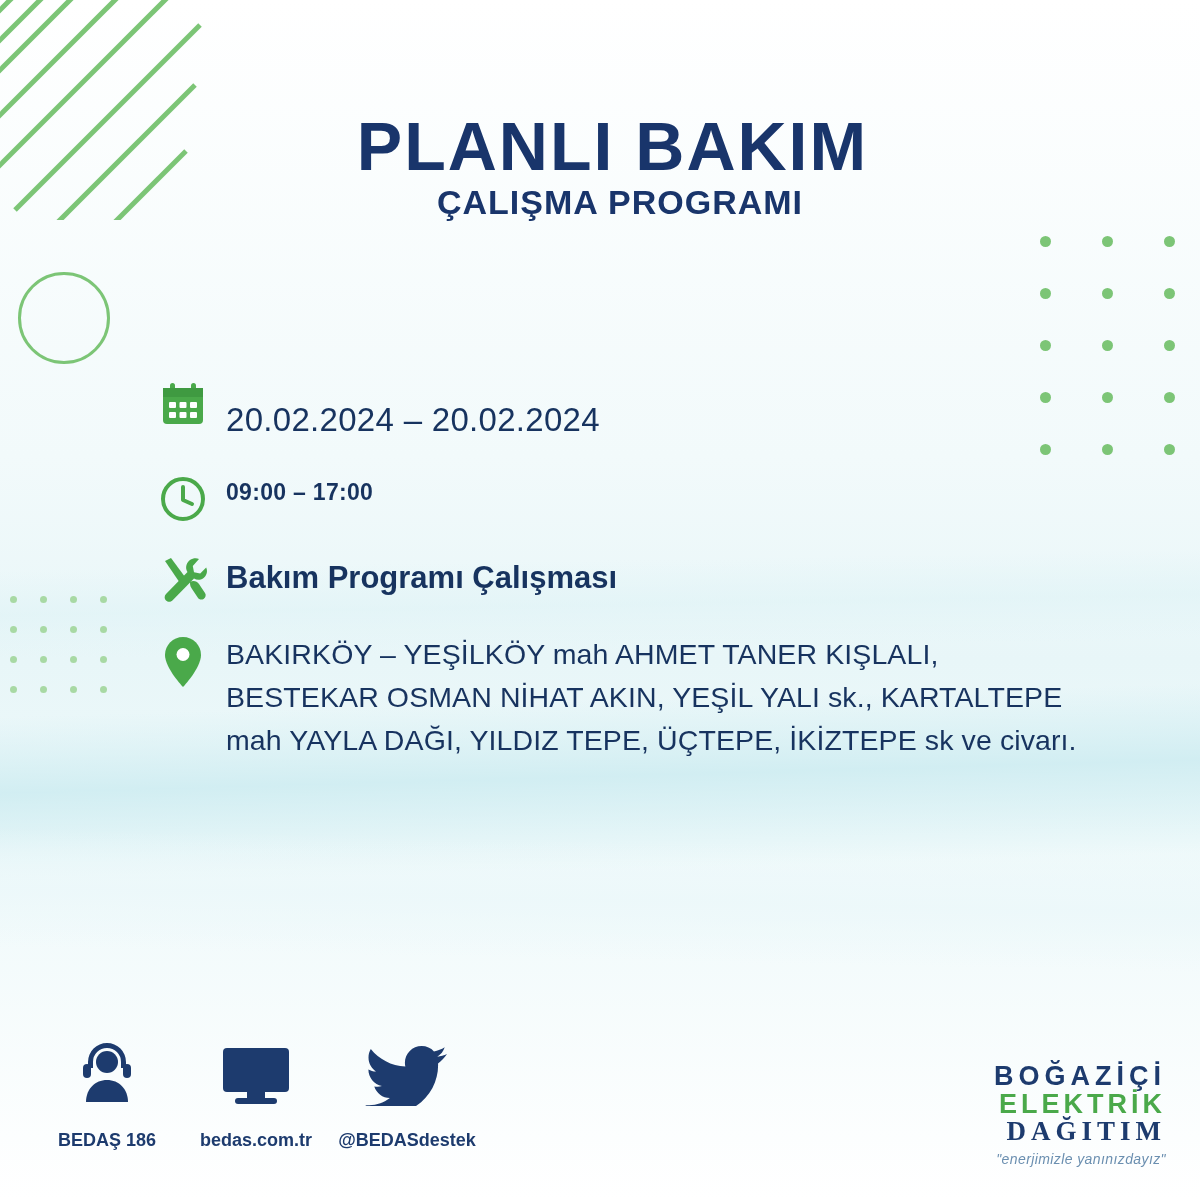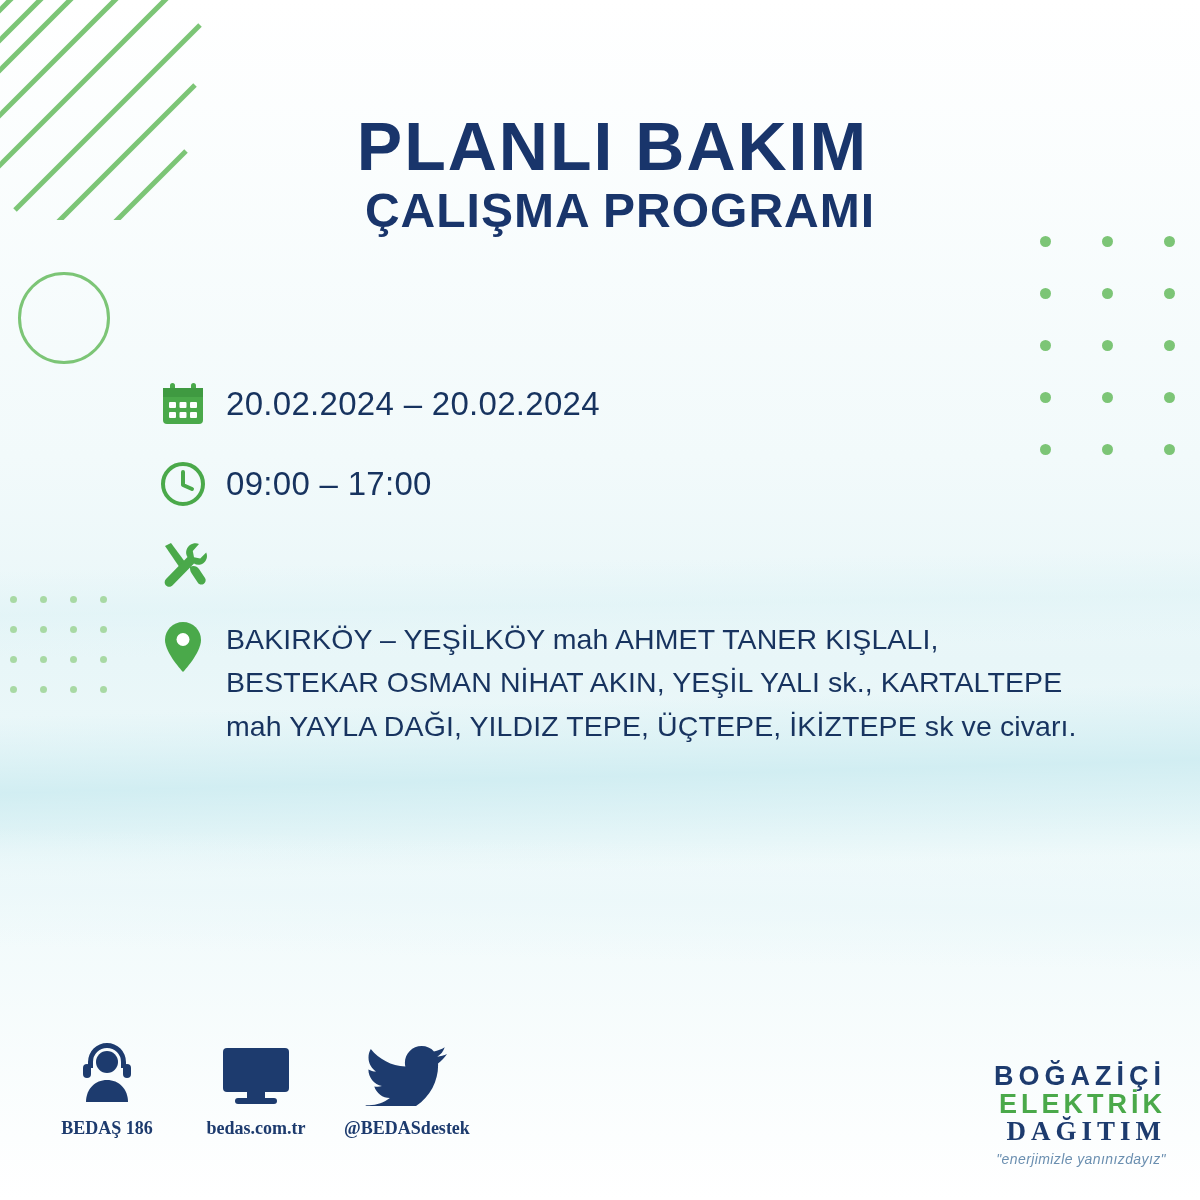--- a/index.html
+++ b/index.html
@@ -69,21 +69,21 @@
   }
   .title-1 {
     font-size: 68px;
     font-weight: 700;
     letter-spacing: 2px;
     color: #19356b;
     line-height: 1.02;
     padding-left: 25px;
   }
   .title-2 {
-    font-size: 48px;
+    font-size: 34px;
     font-weight: 700;
     letter-spacing: 1px;
     color: #19356b;
     line-height: 1.25;
     padding-left: 40px;
   }
 
   
   .info {
     position: absolute;
@@ -103,22 +103,22 @@
     justify-content: center;
     align-items: flex-start;
     padding-top: 2px;
   }
   .row .txt {
     color: #17335f;
     font-size: 31px;
     line-height: 1.35;
     padding-left: 12px;
   }
-  .row-date .txt { font-size: 33px; letter-spacing: .3px; padding-top: 4px; }
-  .row-time .txt { font-size: 33px; letter-spacing: .3px; padding-top: 4px; }
+  .row-date .txt { font-size: 33px; letter-spacing: .3px; padding-top: 4px; margin-top: 16px; }
+  .row-time .txt { font-size: 23px; letter-spacing: .3px; padding-top: 4px; font-weight: bold; }
   .row-work .txt { font-size: 31px; font-weight: 600; padding-top: 4px; }
   .row-loc { margin-top: 22px; }
   .row-loc .txt {
     font-size: 28.5px;
     line-height: 1.52;
     max-width: 880px;
     letter-spacing: .1px;
   }
 
   
@@ -128,24 +128,23 @@
     height: 130px;
   }
   .foot-item {
     position: absolute;
     text-align: center;
     color: #1d3b6e;
   }
   .foot-item .lbl {
     font-size: 18px;
     font-weight: 600;
-    margin-top: 8px;
+    margin-top: 20px;
     color: #1d3b6e;
     white-space: nowrap;
-    font-family: Liberation Serif, serif;
   }
   .fi-1 { left: 42px; width: 130px; }
   .fi-2 { left: 176px; width: 160px; }
   .fi-3 { left: 312px; width: 190px; }
 
   .brand {
     position: absolute;
     right: 34px; bottom: 34px;
     text-align: right;
     line-height: 1.02;
@@ -260,20 +259,21 @@
     <div class="row row-work">
       <div class="ico">
         <svg width="50" height="48" viewBox="0 0 50 48">
           <g fill="#4aa94a">
             <path d="M7 6 L13 3 L30 26 L24 31 Z"></path>
             <path d="M32 27 c3 -2 7 -1 9 2 l6 9 c1.4 2.1 .6 4.6 -1.4 5.9 c-2 1.3 -4.6 .8 -5.9 -1.3 l-6 -9 c-2 -3 -1.6 -5 -1.7 -6.6 z"></path>
             <path d="M41 4 c-5 -2 -11 1 -12.5 6 c-0.8 2.6 -0.3 5 1 7 L8 39 c-1.8 1.8 -1.8 4.6 0 6.4 c1.8 1.8 4.6 1.8 6.4 0 L36 23.6 c2 1.2 4.4 1.6 6.8 .9 c5 -1.6 7.6 -7.3 5.4 -12.1 l-6 6 l-6.2 -1.2 l-1.2 -6.2 z"></path>
           </g>
         </svg>
       </div>
+      <div class="txt">Bakım Programı Çalışması</div>
     </div>
 
     <div class="row row-loc">
       <div class="ico">
         <svg width="42" height="54" viewBox="0 0 42 54">
           <path d="M21 2 C11 2 3 10 3 20 c0 13 18 32 18 32 s18 -19 18 -32 C39 10 31 2 21 2 z" fill="#4aa94a"></path>
           <circle cx="21" cy="19.5" r="6.5" fill="#ffffff"></circle>
         </svg>
       </div>
       <div class="txt">BAKIRKÖY  – YEŞİLKÖY mah AHMET TANER KIŞLALI, BESTEKAR OSMAN NİHAT AKIN,  YEŞİL YALI sk., KARTALTEPE mah YAYLA DAĞI, YILDIZ TEPE, ÜÇTEPE, İKİZTEPE sk  ve civarı.</div>

